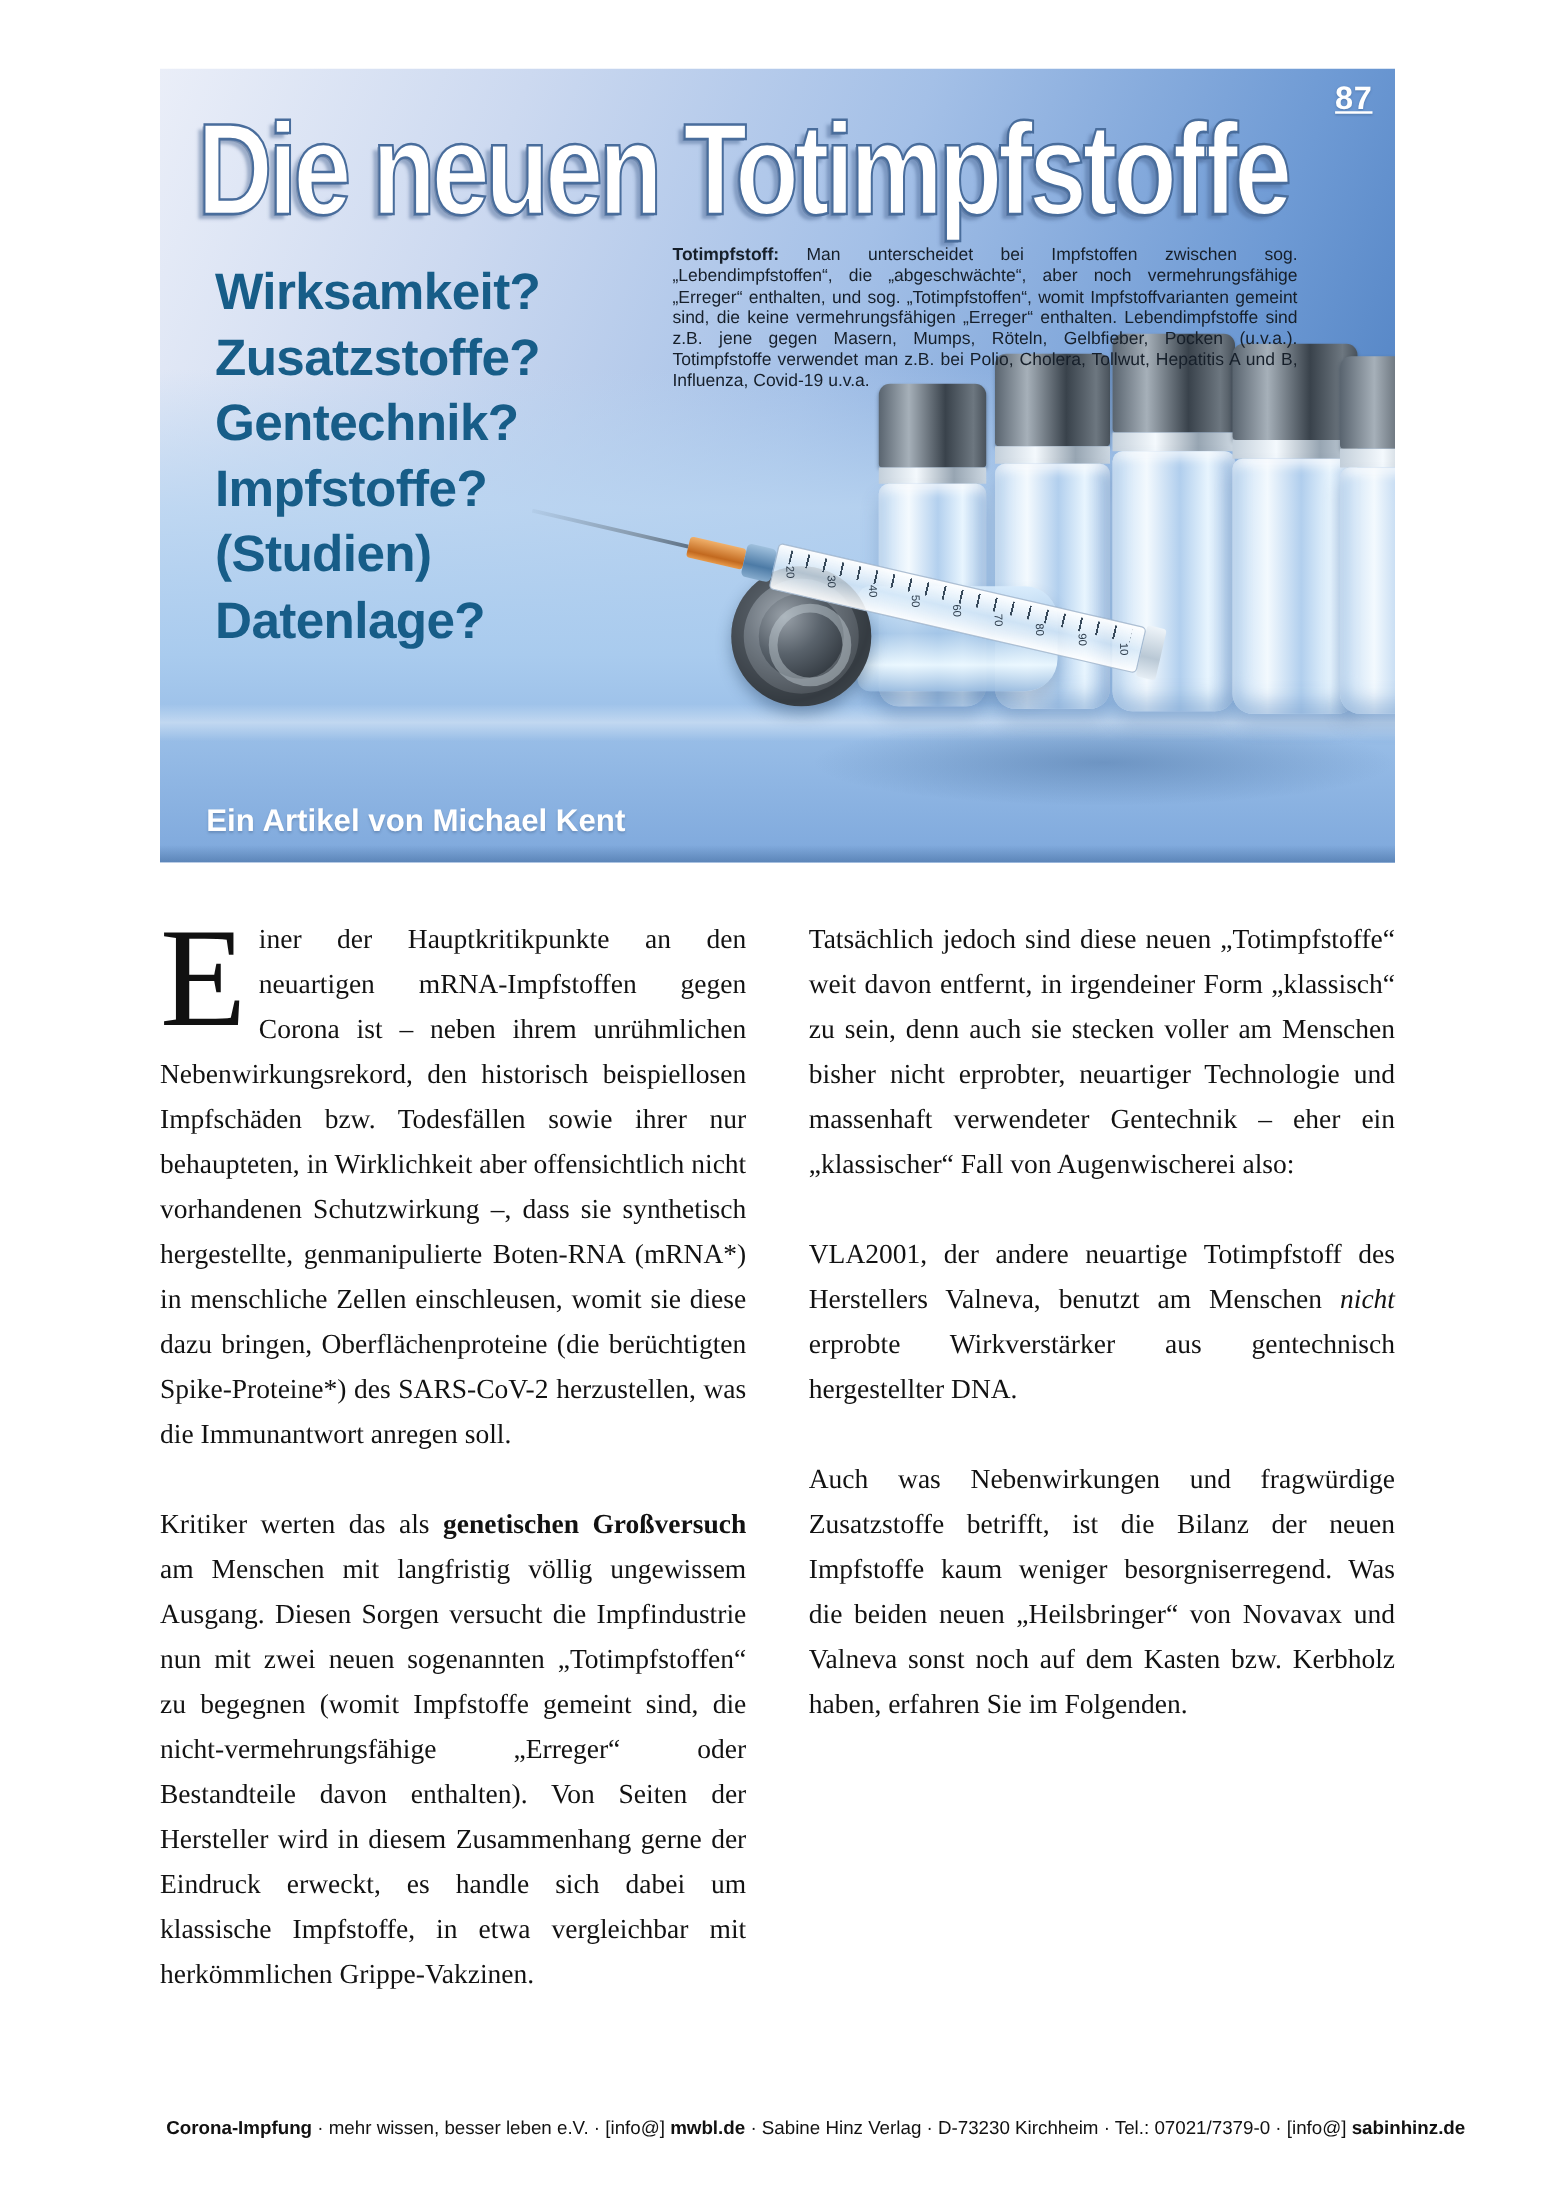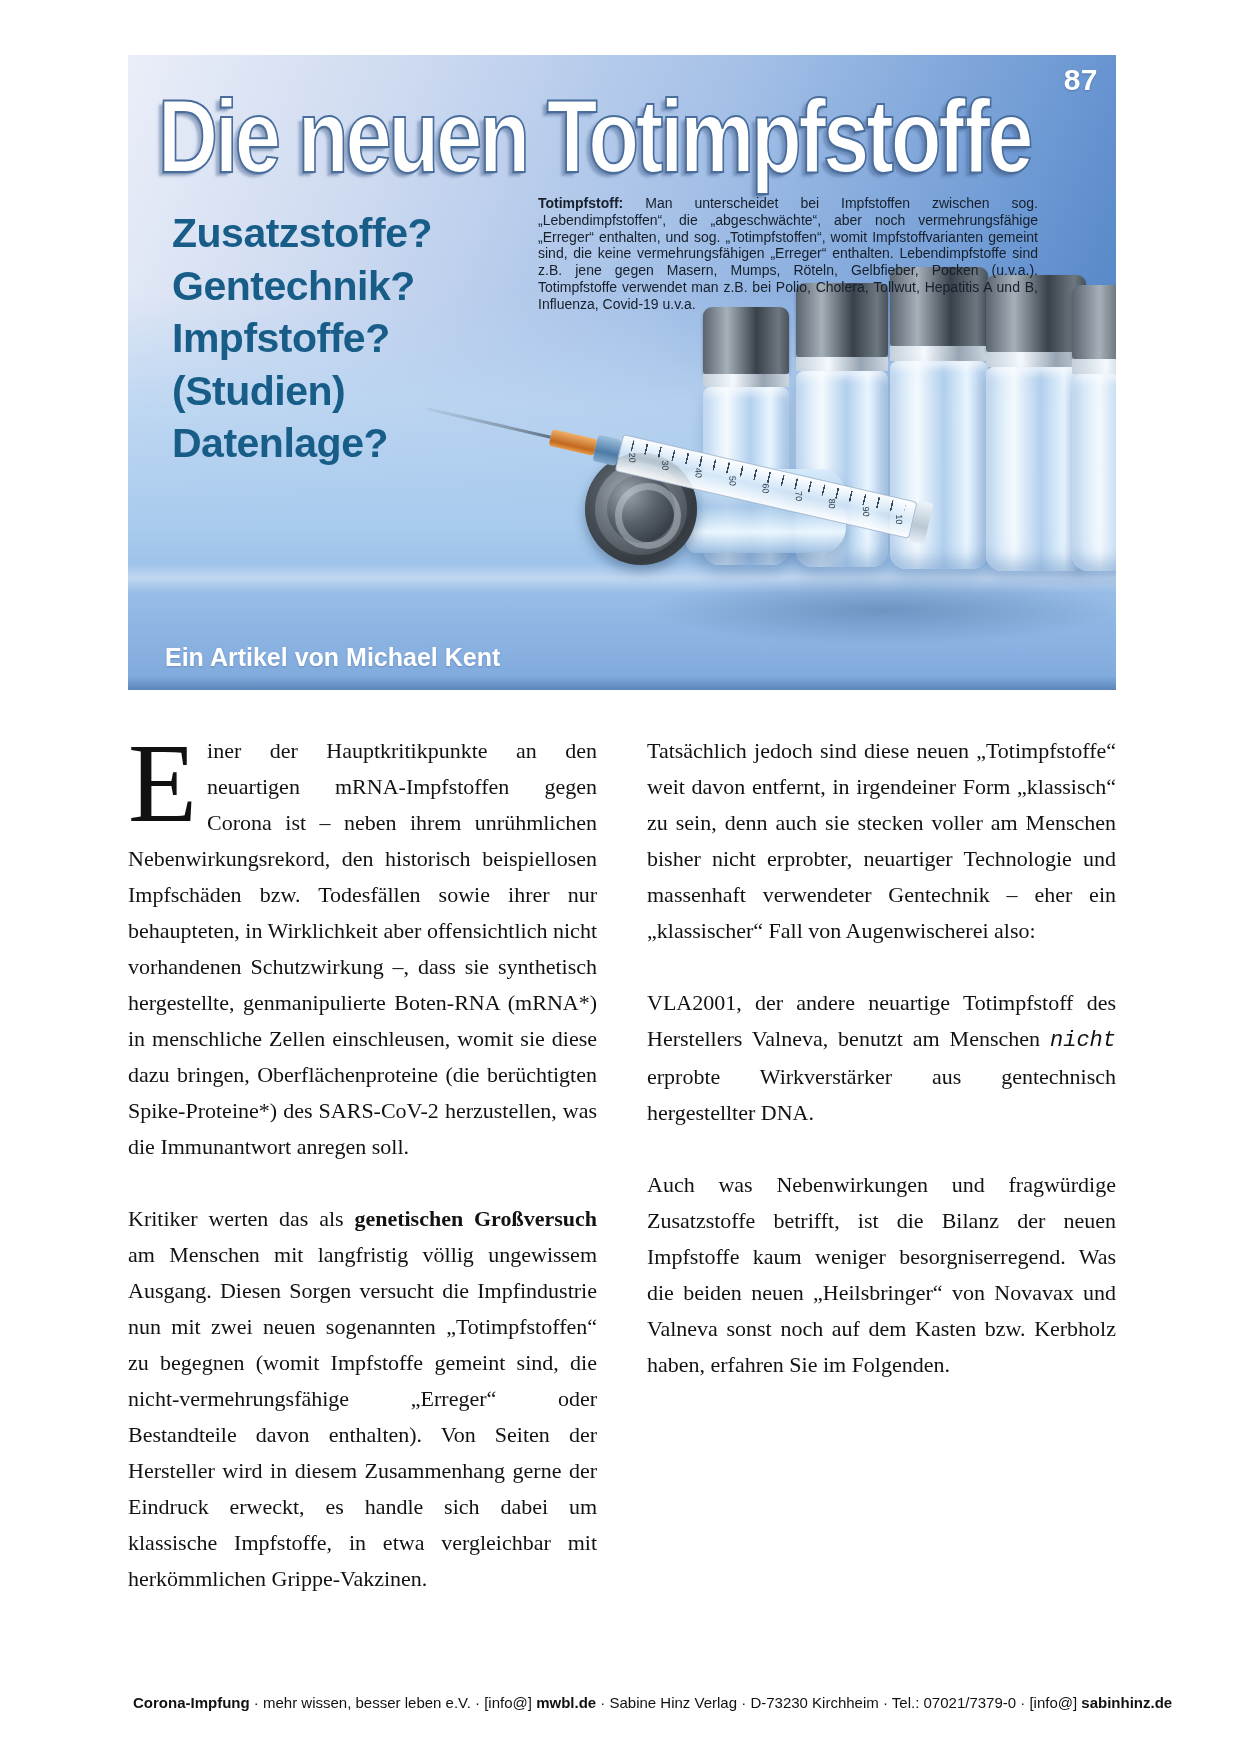--- a/index.html
+++ b/index.html
@@ -22,22 +22,23 @@
   .streak{
     position:absolute;left:0;right:0;top:508px;height:30px;z-index:1;
     background:linear-gradient(180deg,rgba(255,255,255,0),rgba(255,255,255,.38) 50%,rgba(255,255,255,0));
   }
   .water-line{
     position:absolute;left:0;right:0;bottom:0;height:14px;z-index:1;
     background:linear-gradient(180deg,rgba(50,90,140,0),rgba(50,90,140,.45));
   }
   .page-number{
     position:absolute;top:8px;right:18px;z-index:3;
-    color:#fff;font-weight:bold;font-size:30px;letter-spacing:.5px;
+    color:#fff;font-weight:bold;font-size:26px;letter-spacing:.5px;
     text-shadow:0 1px 2px rgba(30,60,100,.35);
+    text-decoration:underline;
   }
   .hero-title{
     position:absolute;left:30px;top:22px;margin:0;z-index:3;
     font-size:104px;font-weight:bold;letter-spacing:-4px;white-space:nowrap;
     color:#ffffff;
     transform:scaleX(.8);transform-origin:left top;
     -webkit-text-stroke:2px #496d9c;
     text-shadow:-6px 4px 3px rgba(70,100,145,.45), -2px 2px 0 rgba(60,90,130,.35);
   }
   .infobox{
@@ -130,21 +131,21 @@
     font-size:22px;line-height:36px;text-align:justify;color:#121212;
   }
   .article p:last-child{margin-bottom:0;}
   .dropcap{
     float:left;
     font-family:"Liberation Serif",serif;
     font-size:113px;line-height:88px;
     padding:6px 10px 0 0;color:#111;
   }
   .article b{font-weight:bold;}
-  .article i{font-style:italic;font-family:Liberation Mono, monospace;}
+  .article i{font-style:italic;}
 
   
   .footer{
     position:absolute;left:133px;top:1694px;width:990px;z-index:1;
     font-size:15px;color:#111;white-space:nowrap;
   }
   .footer b{font-weight:bold;}
 </style>
 </head>
 <body>
@@ -213,20 +214,21 @@
 
     <div class="page-number">87</div>
 
     <h1 class="hero-title">Die neuen Totimpfstoffe</h1>
 
     <div class="infobox">
       <b>Totimpfstoff:</b><span> Man unterscheidet bei Impfstoffen zwischen sog. „Lebendimpfstoffen“, die „abgeschwächte“, aber noch vermehrungsfähige „Erreger“ enthalten, und sog. „Totimpfstoffen“, womit Impfstoffvarianten gemeint sind, die keine vermehrungsfähigen „Erreger“ enthalten. Lebendimpfstoffe sind z.B. jene gegen Masern, Mumps, Röteln, Gelbfieber, Pocken (u.v.a.). Totimpfstoffe verwendet man z.B. bei Polio, Cholera, Tollwut, Hepatitis A und B, Influenza, Covid-19 u.v.a.</span>
     </div>
 
     <ul class="questions">
+      <li>Wirksamkeit?</li>
       <li>Zusatzstoffe?</li>
       <li>Gentechnik?</li>
       <li>Impfstoffe?</li>
       <li>(Studien)</li>
       <li>Datenlage?</li>
     </ul>
 
     <div class="byline">Ein Artikel von Michael Kent</div>
   </header>
 

